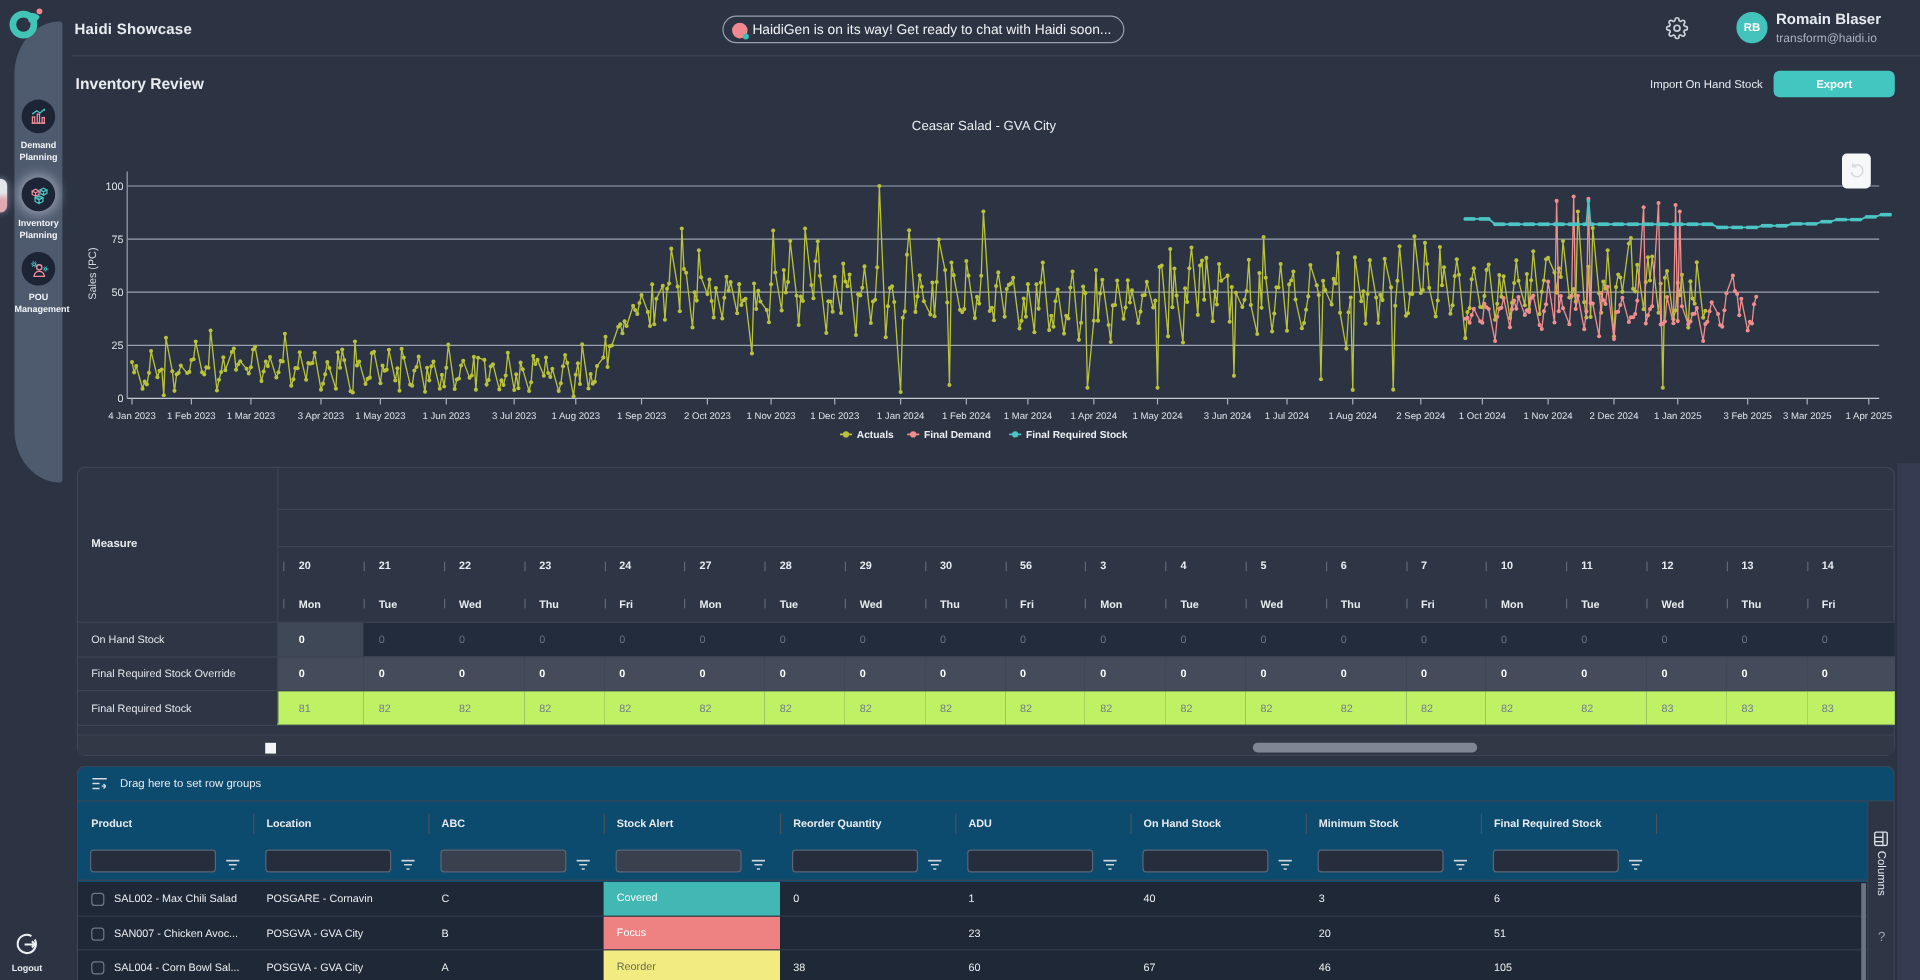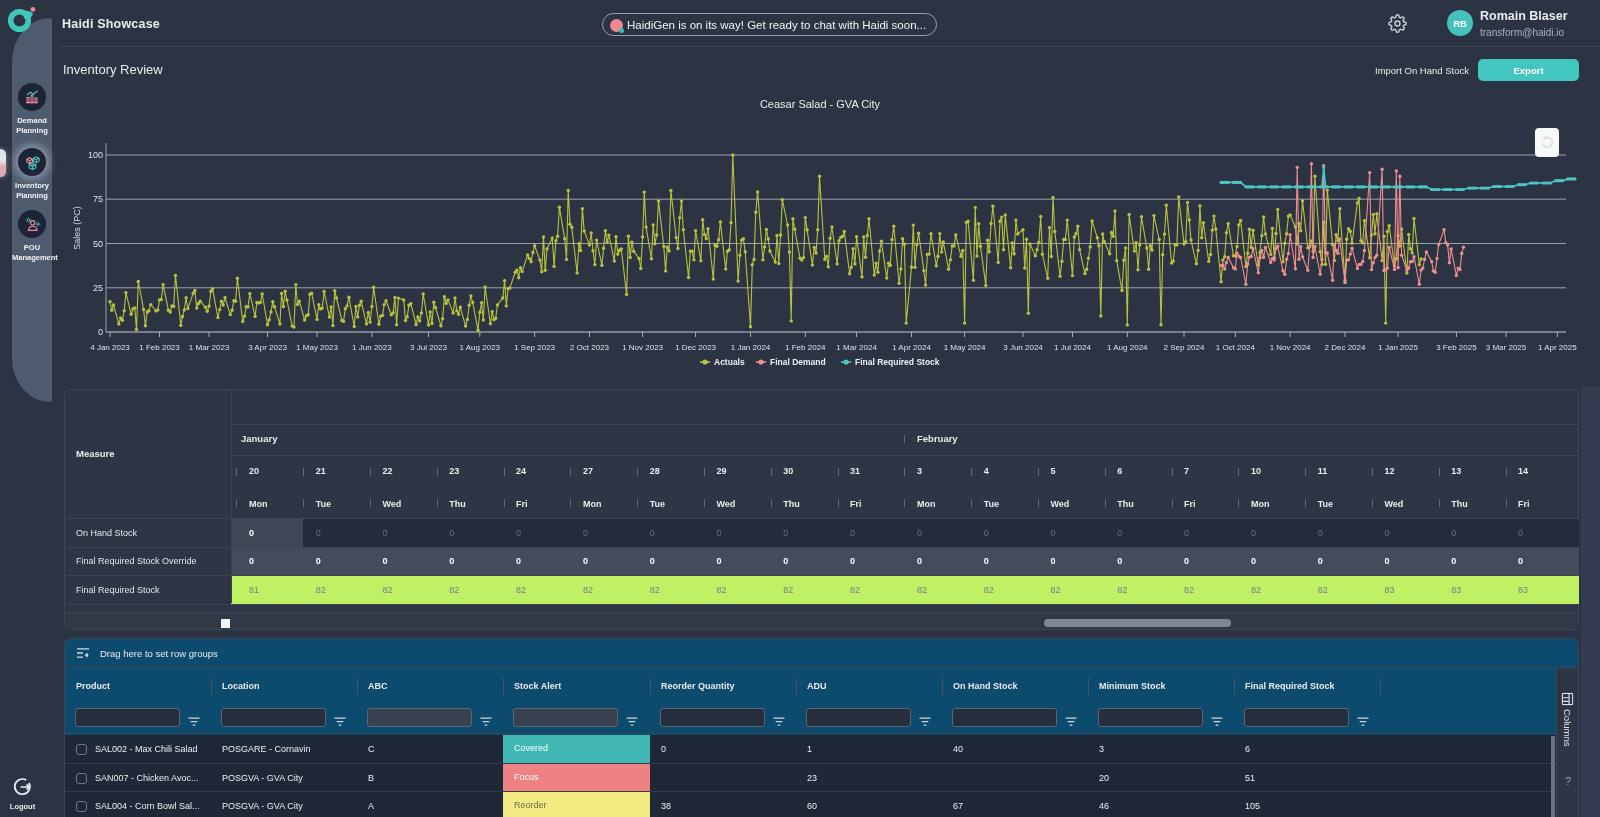--- a/index.html
+++ b/index.html
@@ -19,21 +19,21 @@
  font-size:11.5px;display:flex;align-items:center;padding-left:24px;color:#f0f2f5;white-space:nowrap}
 #pill .dot{position:absolute;left:7px;top:4.5px;width:13px;height:13px;border-radius:50%;background:#f0888f}
 #pill .dot::after{content:"";position:absolute;right:-1px;bottom:-1px;width:5px;height:5px;border-radius:50%;background:#35c2bb}
 #gear{position:absolute;left:1388px;top:14px}
 #avatar{position:absolute;left:1447px;top:10px;width:26px;height:26px;border-radius:50%;background:#43c3bc;
  color:#fff;font-size:9.5px;font-weight:700;display:flex;align-items:center;justify-content:center}
 #uname{position:absolute;left:1480px;top:9px;font-size:12.5px;font-weight:700}
 #umail{position:absolute;left:1480px;top:27px;font-size:10px;color:#a9b1be}
 #hr1{position:absolute;left:60px;top:46px;right:0;height:1px;background:#3e4656}
 #rightband{position:absolute;left:1581px;top:386px;right:0;bottom:0;background:#353c51}
-#h2{position:absolute;left:63px;top:62px;font-size:13px;font-weight:400}
+#h2{position:absolute;left:63px;top:62px;font-size:13px;font-weight:700}
 #importtxt{position:absolute;left:1375px;top:65px;font-size:9.5px}
 #exportbtn{position:absolute;left:1478px;top:59px;width:101px;height:22px;background:#43c6bf;border-radius:5px;
  color:#fff;font-size:9.5px;font-weight:700;display:flex;align-items:center;justify-content:center}
 
 #pivot{position:absolute;left:64px;top:389px;width:1515px;height:241px;background:#2e3645;
  border:1px solid #3e4656;border-radius:7px;font-size:9px}
 .pvrow2025{position:absolute;left:166px;top:0;right:0;height:34px;font-size:9.5px;font-weight:700;display:flex;align-items:center}
 .pvrowmon{position:absolute;left:166px;top:34px;right:0;height:31px;font-size:9.5px;font-weight:700}
 .pvrowmon span{top:9px}
 .pvmeasure{position:absolute;left:11px;top:58px;font-size:9.5px;font-weight:700}
@@ -1006,25 +1006,20 @@
       <circle cx="846" cy="362" r="2.6" fill="#4cc6c4"></circle>
 <text x="855" y="365">Final Required Stock</text>
 </g>
 <rect x="1535" y="128" width="24" height="29" rx="4" fill="#f7f8f8"></rect>
 <g fill="none" stroke="#d6d9dd" stroke-width="1.3">
 <path d="M1543.8 138.8 a5 5 0 1 1 -1.2 4.8"></path>
 <path d="M1544 135.8 v3.2 h3.2" stroke-width="1.1"></path>
 </g>
 </svg>
 <div id="pivot">
-  <div class="pvrowmon">
-      <span style="position:absolute;left:10px">January</span>
-      <span style="position:absolute;left:686px">February</span>
-    <div class="pvsep" style="left:673.4px;top:11px"></div>
-    </div>
   <div class="pvmeasure">Measure</div>
   <div class="rowlab" style="top:128.5px">On Hand Stock</div>
   <div class="rowlab" style="top:157px">Final Required Stock Override</div>
   <div class="rowlab" style="top:185.5px">Final Required Stock</div>
   <div class="pvd" style="left:183.9px;top:65px">20</div>
     <div class="pvsep" style="left:171.4px;top:77.5px"></div>
     <div class="pvd" style="left:183.9px;top:98px">Mon</div>
     <div class="pvsep" style="left:171.4px;top:109px"></div>
     <div class="pvd" style="left:250.7px;top:65px">21</div>
     <div class="pvsep" style="left:238.2px;top:77.5px"></div>
@@ -1051,21 +1046,21 @@
     <div class="pvd" style="left:584.7px;top:98px">Tue</div>
     <div class="pvsep" style="left:572.2px;top:109px"></div>
     <div class="pvd" style="left:651.5px;top:65px">29</div>
     <div class="pvsep" style="left:639.0px;top:77.5px"></div>
     <div class="pvd" style="left:651.5px;top:98px">Wed</div>
     <div class="pvsep" style="left:639.0px;top:109px"></div>
     <div class="pvd" style="left:718.3px;top:65px">30</div>
     <div class="pvsep" style="left:705.8px;top:77.5px"></div>
     <div class="pvd" style="left:718.3px;top:98px">Thu</div>
     <div class="pvsep" style="left:705.8px;top:109px"></div>
-    <div class="pvd" style="left:785.1px;top:65px">31</div>
+    <div class="pvd" style="left:785.1px;top:65px">56</div>
     <div class="pvsep" style="left:772.6px;top:77.5px"></div>
     <div class="pvd" style="left:785.1px;top:98px">Fri</div>
     <div class="pvsep" style="left:772.6px;top:109px"></div>
     <div class="pvd" style="left:851.9px;top:65px">3</div>
     <div class="pvsep" style="left:839.4px;top:77.5px"></div>
     <div class="pvd" style="left:851.9px;top:98px">Mon</div>
     <div class="pvsep" style="left:839.4px;top:109px"></div>
     <div class="pvd" style="left:918.7px;top:65px">4</div>
     <div class="pvsep" style="left:906.2px;top:77.5px"></div>
     <div class="pvd" style="left:918.7px;top:98px">Tue</div>

